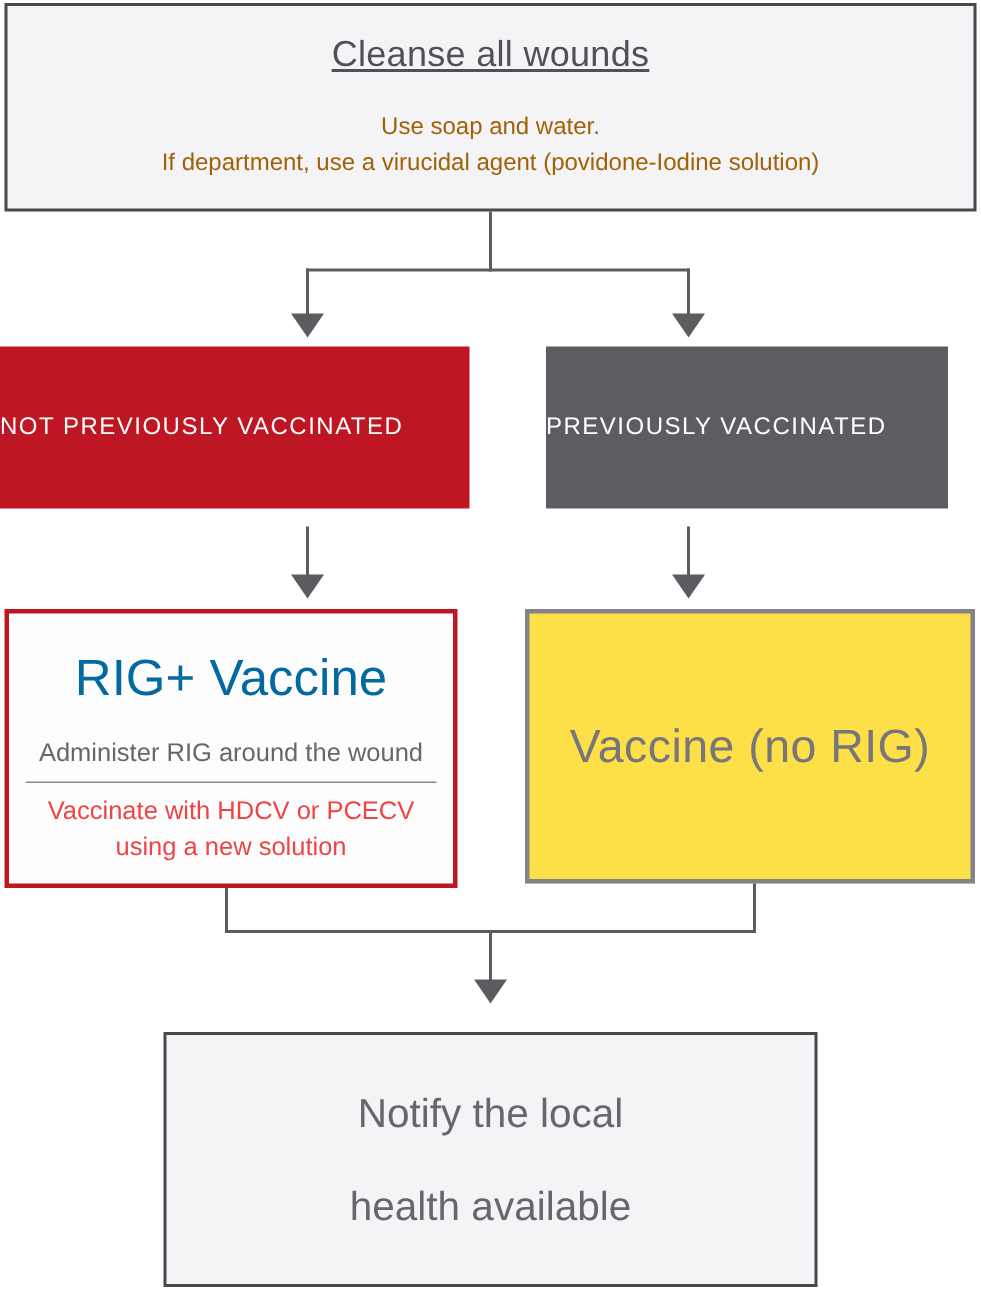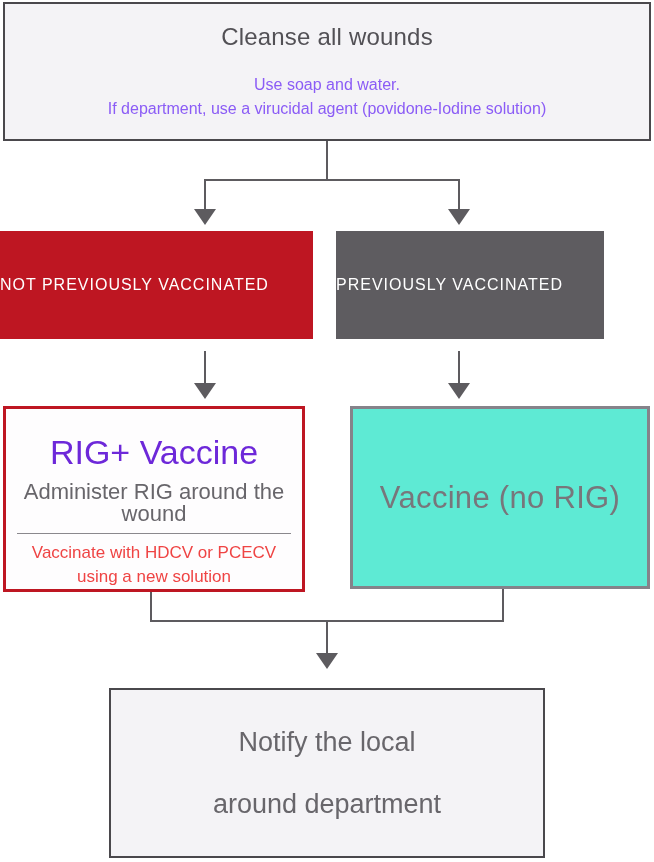--- a/index.html
+++ b/index.html
@@ -13,22 +13,22 @@
   }
   .abs { position: absolute; box-sizing: border-box; }
 
   
   .top-box {
     left: 3px; top: 2px; width: 648px; height: 139px;
     background: #f4f3f6; border: 2px solid #4a484c;
     display: flex; flex-direction: column; align-items: center; justify-content: center;
     text-align: center;
   }
-  .top-title { font-size: 24px; color: #525055; margin-bottom: 22px; letter-spacing: 0.2px; }
-  .top-sub   { font-size: 16px; color: #8b5cf6; line-height: 24px; }
+  .top-title { font-size: 24px; color: #525055; margin-bottom: 22px; letter-spacing: 0.2px; text-decoration: underline; }
+  .top-sub   { font-size: 16px; color: #a16207; line-height: 24px; }
 
   
   .line { position: absolute; background: #5d5b5f; }
   .arrowhead {
     position: absolute; width: 0; height: 0;
     border-left: 11px solid transparent;
     border-right: 11px solid transparent;
     border-top: 16px solid #5d5b5f;
   }
   .l1  { left: 326px; top: 141px; width: 2px;   height: 40px; }
@@ -47,36 +47,36 @@
   .l10 { left: 326px; top: 621px; width: 2px;   height: 33px; }
   .a5  { left: 316px; top: 653px; }
 
   
   .branch-box {
     top: 231px; height: 108px;
     display: flex; align-items: center; 
     color: #ffffff; font-size: 16px; letter-spacing: 1px; white-space: nowrap;
   }
   .branch-left  { left: 0;     width: 313px; background: #be1622; }
-  .branch-right { left: 336px; width: 268px; background: #5e5c60; }
+  .branch-right { left: 364px; width: 268px; background: #5e5c60; }
 
   
   .rig-box {
     left: 3px; top: 406px; width: 302px; height: 186px;
     background: #fefdfe; border: 3px solid #be1622;
     text-align: center; padding-top: 23px;
   }
-  .rig-title { font-size: 34px; color: #6d28d9; line-height: 40px; margin-bottom: 9px; text-align: center; }
-  .rig-sub   { font-size: 22px; color: #68666b; line-height: 22px; }
+  .rig-title { font-size: 34px; color: #0369a1; line-height: 40px; margin-bottom: 19px; text-align: center; }
+  .rig-sub   { font-size: 17px; color: #68666b; line-height: 22px; }
   .rig-divider { height: 1px; background: #8a888d; margin: 8px 11px 7px 11px; }
   .rig-line  { font-size: 17px; color: #ef4444; line-height: 24px; }
 
   .vax-box {
     left: 350px; top: 406px; width: 300px; height: 183px;
-    background: #5eead4; border: 3px solid #85838a;
+    background: #fde047; border: 3px solid #85838a;
     display: flex; align-items: center; justify-content: center;
   }
   .vax-label { font-size: 31px; color: #78767b; letter-spacing: 0.3px; }
 
   
   .notify-box {
     left: 109px; top: 688px; width: 436px; height: 170px;
     background: #f4f3f6; border: 2px solid #4a484c;
     display: flex; flex-direction: column; align-items: center; justify-content: center;
     text-align: center;
@@ -127,16 +127,16 @@
   </div>
 
   <div class="line l7"></div>
   <div class="line l8"></div>
   <div class="line l9"></div>
   <div class="line l10"></div>
   <div class="arrowhead a5"></div>
 
   <div class="abs notify-box">
     <div class="notify-line">Notify the local</div>
-    <div class="notify-line">around department</div>
+    <div class="notify-line">health available</div>
   </div>
 
 </div>
 
 </body></html>

